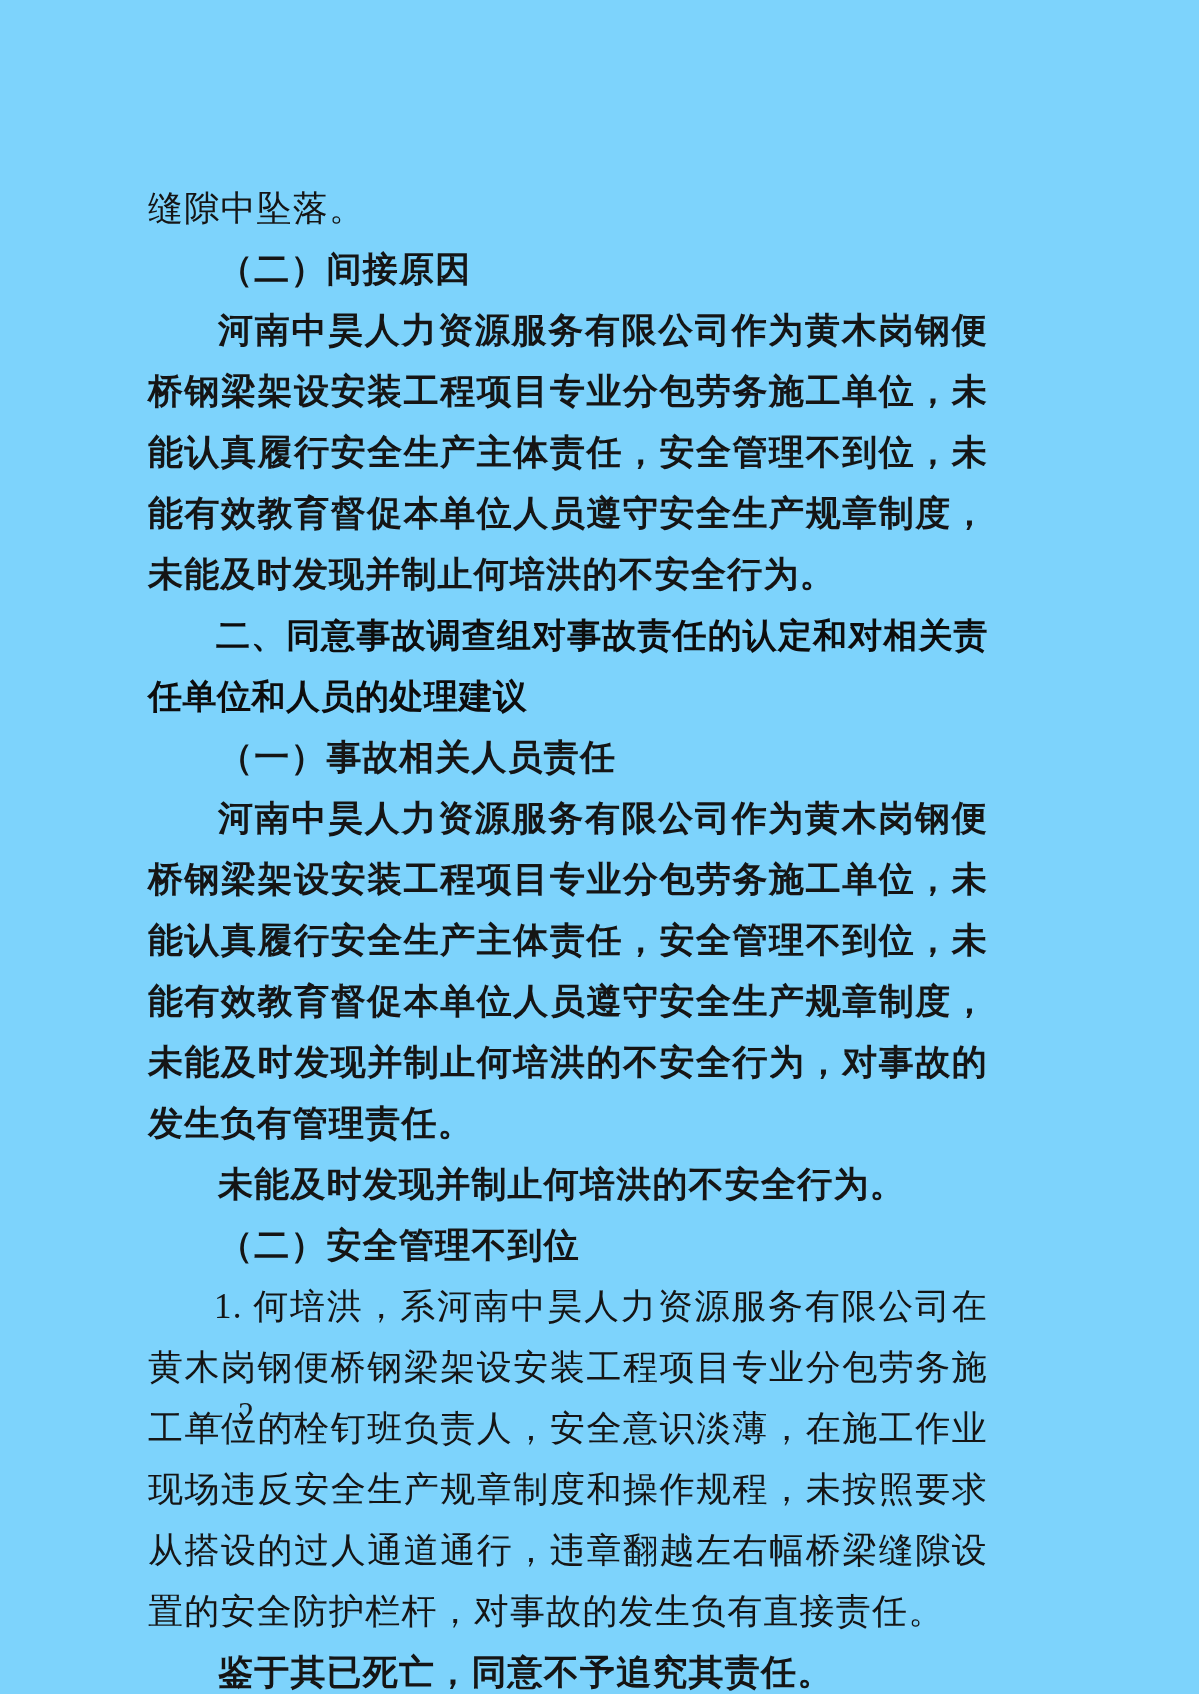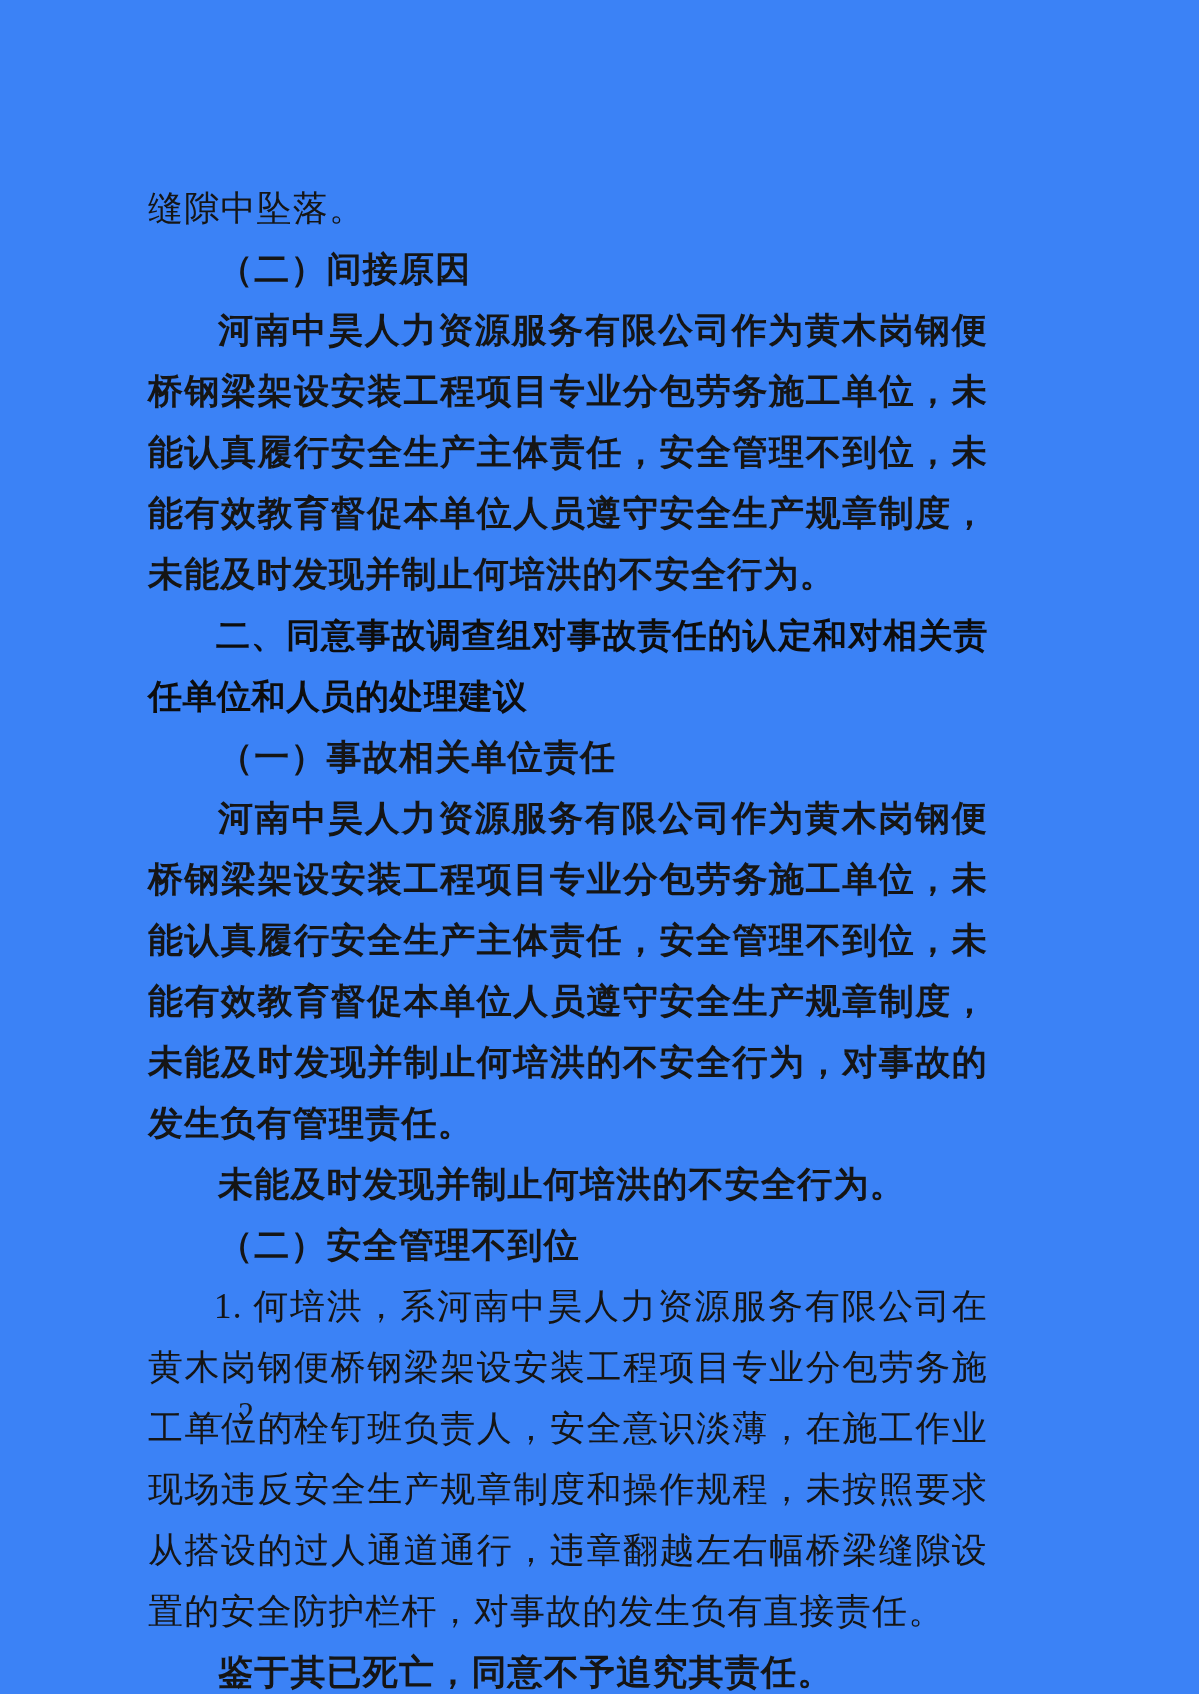--- a/index.html
+++ b/index.html
@@ -14,21 +14,21 @@
     color: #121212;
     position: relative;
     overflow: hidden;
   }
   .page {
     position: absolute;
     top: 0;
     left: 0;
     width: 1199px;
     height: 1694px;
-    background: #3b82f6;
+    background: #7dd3fc;
   }
   .content {
     position: absolute;
     left: 148px;
     top: 178px;
     width: 840px;
   }
   .para {
     font-size: 35px;
     line-height: 61px;
@@ -73,21 +73,21 @@
   <div class="content">
 
     <p class="para">缝隙中坠落。</p>
 
     <p class="para indent">（二）间接原因</p>
 
     <p class="para indent">河南中昊人力资源服务有限公司作为黄木岗钢便桥钢梁架设安装工程项目专业分包劳务施工单位，未能认真履行安全生产主体责任，安全管理不到位，未能有效教育督促本单位人员遵守安全生产规章制度，未能及时发现并制止何培洪的不安全行为。</p>
 
     <p class="para heading">二、同意事故调查组对事故责任的认定和对相关责任单位和人员的处理建议</p>
 
-    <p class="para indent">（一）事故相关单位责任</p>
+    <p class="para indent">（一）事故相关人员责任</p>
 
     <p class="para indent">河南中昊人力资源服务有限公司作为黄木岗钢便桥钢梁架设安装工程项目专业分包劳务施工单位，未能认真履行安全生产主体责任，安全管理不到位，未能有效教育督促本单位人员遵守安全生产规章制度，未能及时发现并制止何培洪的不安全行为，对事故的发生负有管理责任。</p>
 
     <p class="para indent">未能及时发现并制止何培洪的不安全行为。</p>
 
     <p class="para indent">（二）安全管理不到位</p>
 
     <p class="para indent-small">1. 何培洪，系河南中昊人力资源服务有限公司在黄木岗钢便桥钢梁架设安装工程项目专业分包劳务施工单位的栓钉班负责人，安全意识淡薄，在施工作业现场违反安全生产规章制度和操作规程，未按照要求从搭设的过人通道通行，违章翻越左右幅桥梁缝隙设置的安全防护栏杆，对事故的发生负有直接责任。</p>
 
     <p class="para indent">鉴于其已死亡，同意不予追究其责任。</p>

